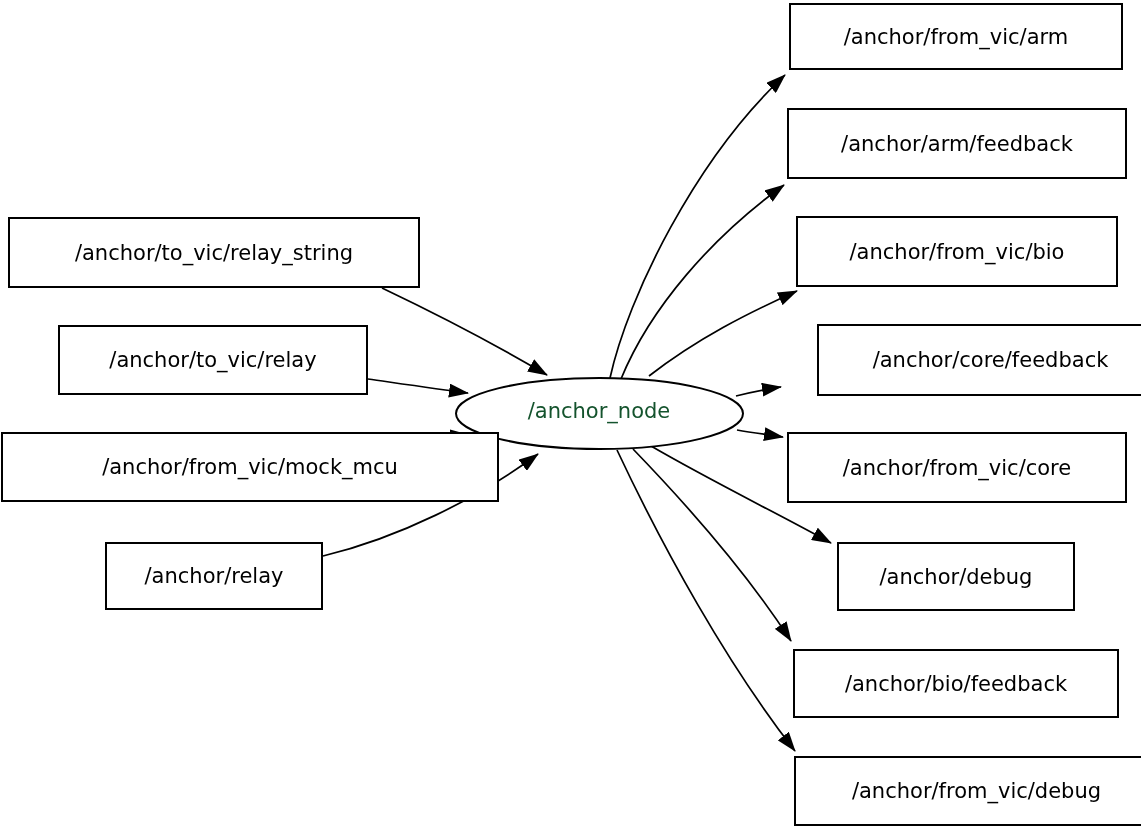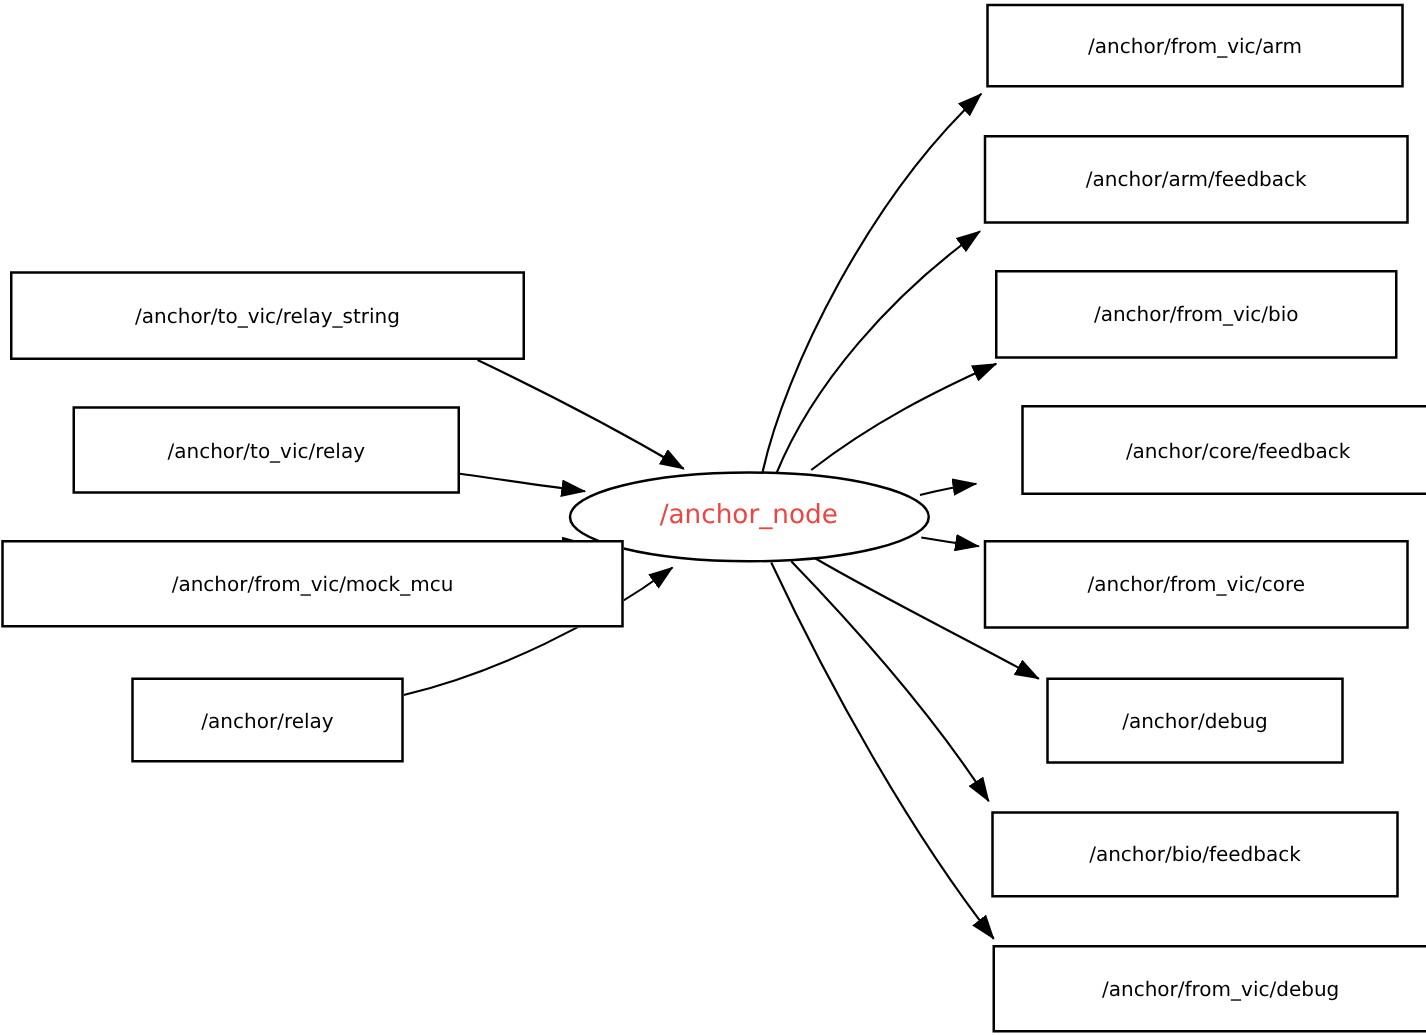--- a/index.html
+++ b/index.html
@@ -22,32 +22,32 @@
     stroke-width: 1.7;
   }
   .topic-box {
     position: absolute;
     box-sizing: border-box;
     border: 2px solid #000000;
     background: #ffffff;
     display: flex;
     align-items: center;
     justify-content: center;
-    font-size: 16px;
+    font-size: 21px;
     color: #000000;
     white-space: nowrap;
   }
   .node-label {
     position: absolute;
     left: 479px;
     top: 399px;
     width: 240px;
     text-align: center;
     font-size: 21px;
-    color: #ef4444;
+    color: #14532d;
     white-space: nowrap;
   }
   
   .pub-0 { left: 8px;   top: 217px; width: 412px; height: 71px; }
   .pub-1 { left: 58px;  top: 325px; width: 310px; height: 70px; }
   .pub-2 { left: 1px;   top: 432px; width: 498px; height: 70px; }
   .pub-3 { left: 105px; top: 542px; width: 218px; height: 68px; }
   
   .sub-0 { left: 789px; top: 3px;   width: 334px; height: 67px; }
   .sub-1 { left: 787px; top: 108px; width: 340px; height: 71px; text-align: center; }

